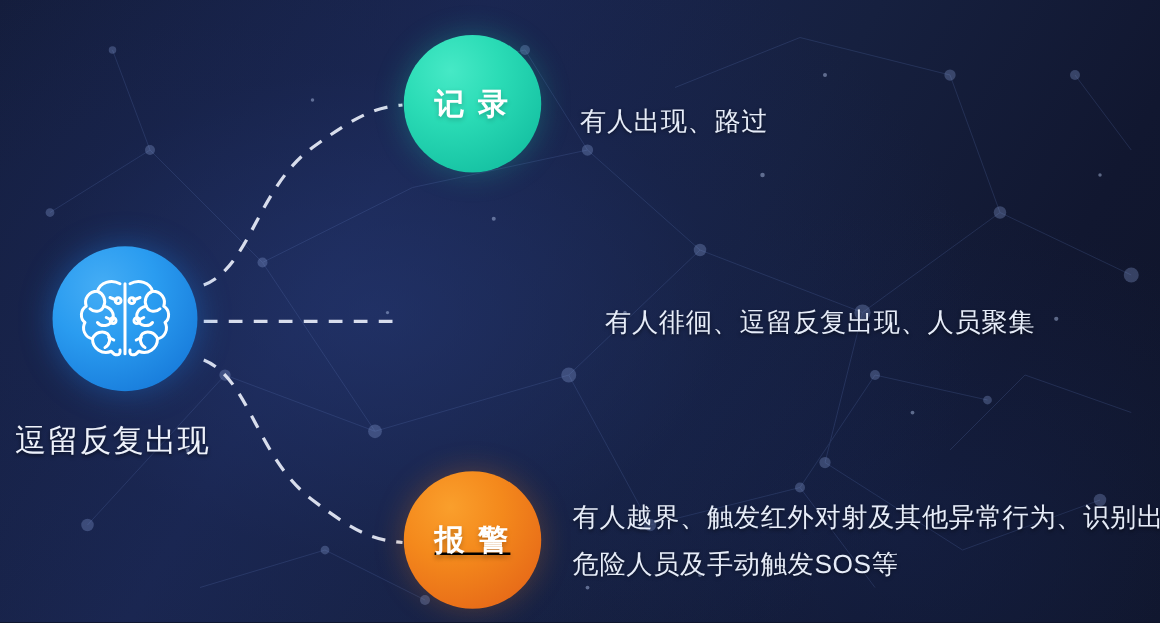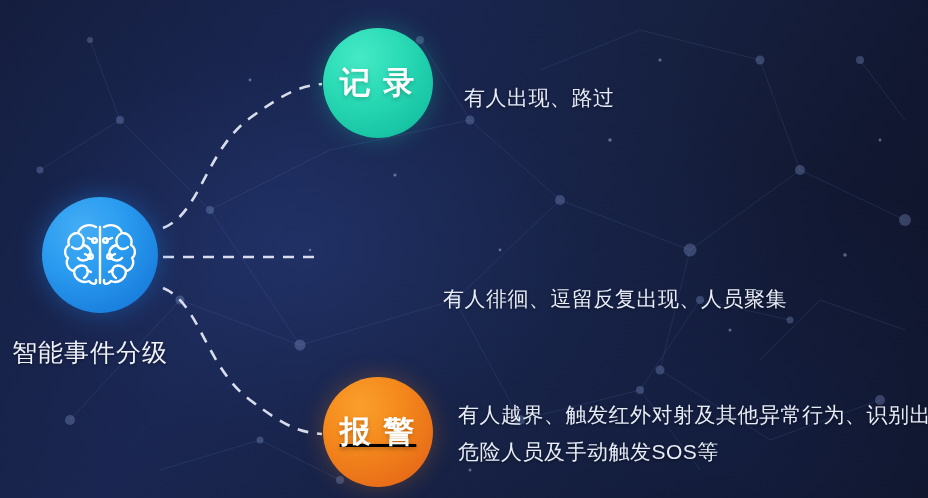--- a/index.html
+++ b/index.html
@@ -68,21 +68,21 @@
   .level-node {
     position: absolute;
     width: 110px;
     height: 110px;
     border-radius: 50%;
     display: flex;
     align-items: center;
     justify-content: center;
   }
   .level-node .node-text {
-    font-size: 31px;
+    font-size: 24px;
     font-weight: bold;
     color: #ffffff;
     letter-spacing: 2px;
     text-shadow: 0 2px 4px rgba(0,0,0,0.22);
     white-space: nowrap;
   }
 
   #node-record {
     left: 323px; top: 28px;
     background: radial-gradient(circle at 34% 26%, #46e9c6 0%, #2bdcb6 36%, #16c2a3 80%, #10b596 100%);
@@ -104,21 +104,21 @@
   .desc {
     position: absolute;
     color: #e6ecf8;
     font-size: 21px;
     line-height: 37px;
     letter-spacing: 0.5px;
     text-shadow: 0 1px 3px rgba(0,0,0,0.5);
     white-space: nowrap;
   }
   #desc-record { left: 464px; top: 66px; margin-top: 13px; }
-  #desc-remind { left: 443px; top: 240px; margin-top: 40px; }
+  #desc-remind { left: 484px; top: 240px; }
   #desc-alarm  { left: 458px; top: 396px; white-space: normal; width: 480px; }
   #desc-alarm .line { display: block; white-space: nowrap; }
 </style>
 </head>
 <body>
 
 <div id="stage">
 
   <svg id="bg-network" viewBox="0 0 928 498" preserveAspectRatio="none">
     <g stroke="#5d77b8" stroke-width="0.8" opacity="0.22" fill="none">
@@ -212,21 +212,21 @@
 
         <path d="M49,18 L44,20"></path>
         <circle cx="42.5" cy="20.5" r="2.3"></circle>
         <path d="M52,34 L48,36"></path>
         <circle cx="46.5" cy="36.5" r="2.3"></circle>
         <path d="M50,50 L46,52"></path>
       </g>
     </svg>
   </div>
 
-  <div class="root-label">智能事件分级</div>
+  <div class="root-label">逗留反复出现</div>
 
   <div id="node-record" class="level-node">
     <span class="node-text">记 录</span>
   </div>
   <div id="desc-record" class="desc">有人出现、路过</div>
 
   <div id="desc-remind" class="desc">有人徘徊、逗留反复出现、人员聚集</div>
 
   <div id="node-alarm" class="level-node">
     <span class="node-text">报 警</span>

